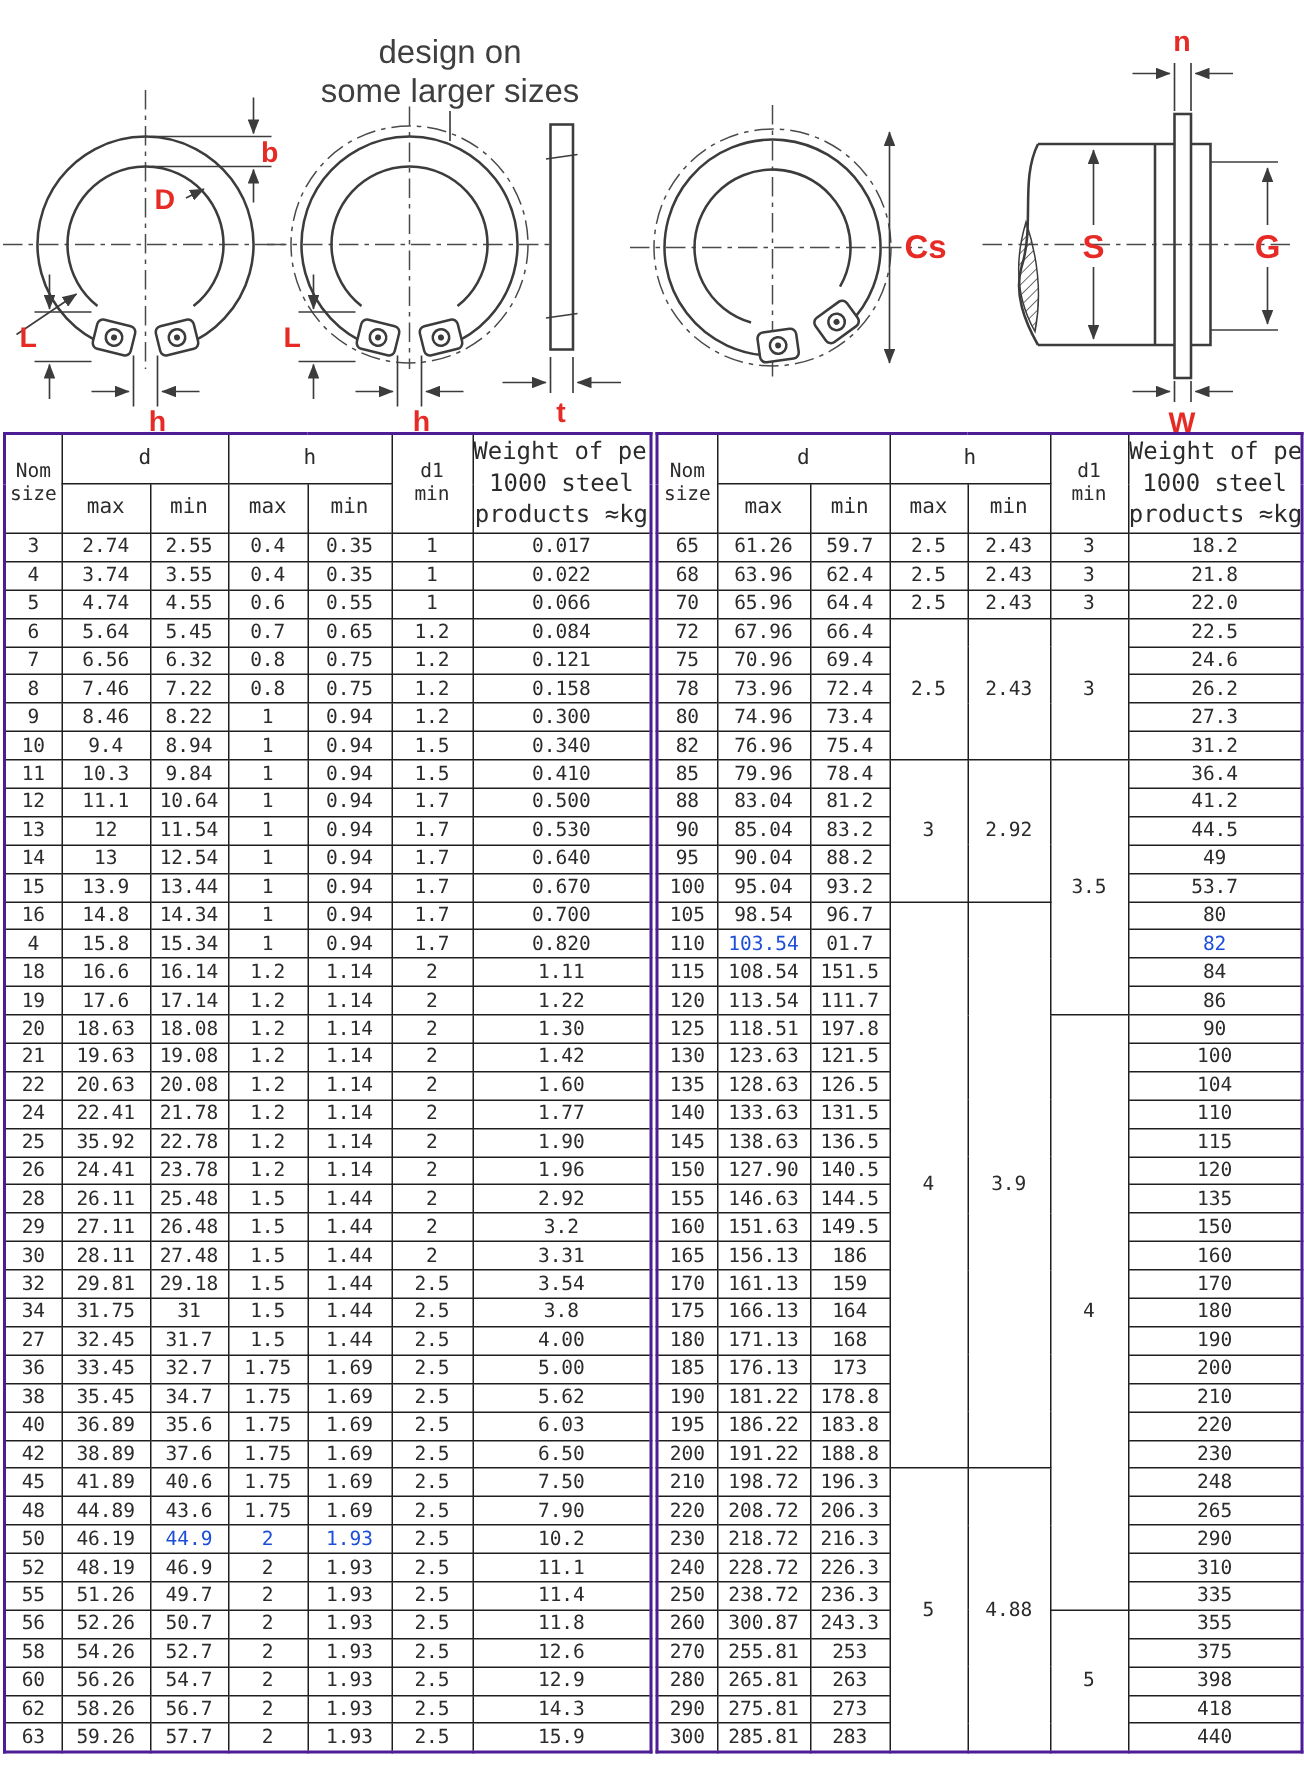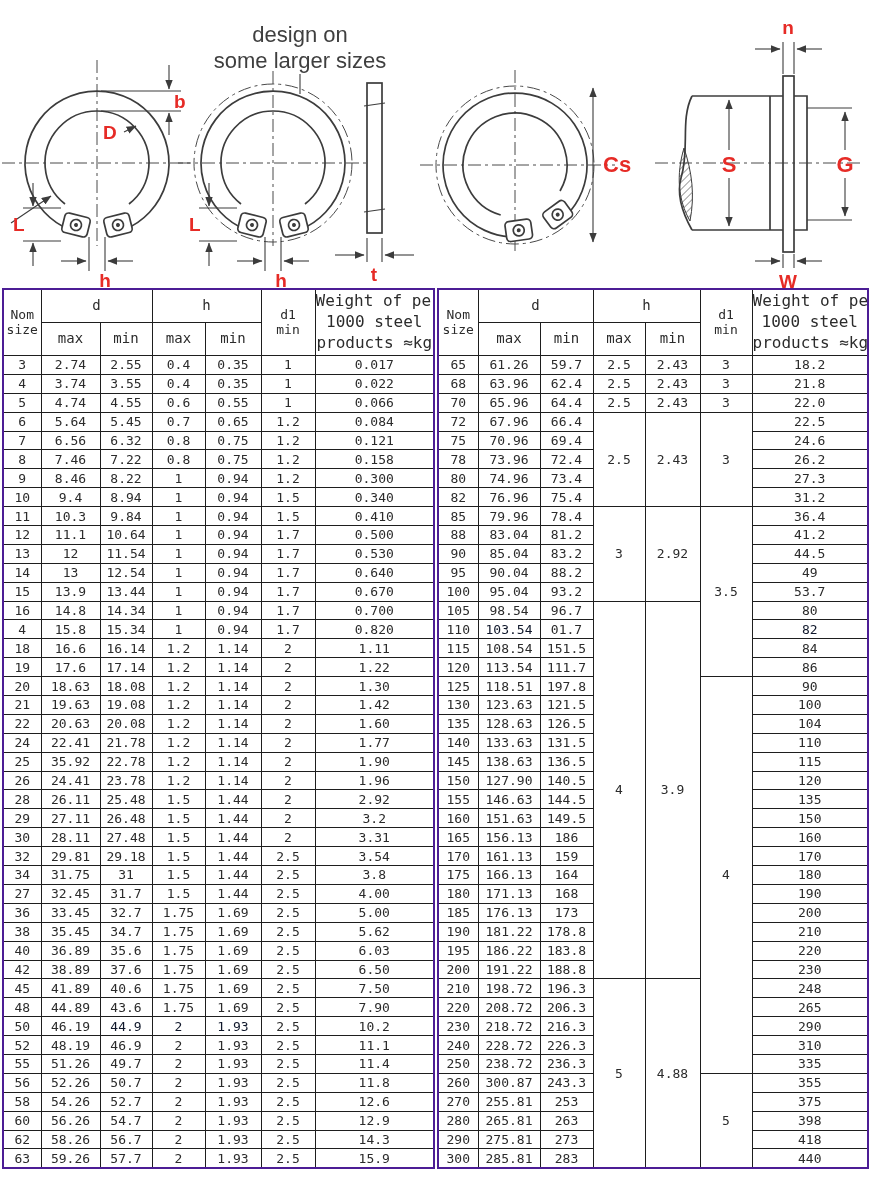--- a/index.html
+++ b/index.html
@@ -24,21 +24,21 @@
   #left-table{left:2px;width:431px;}
   #right-table{left:437px;width:430px;}
   .tbl th,.tbl td{
     border:1px solid #1e1e1e;text-align:center;vertical-align:middle;
     padding:0;color:#2b2b2b;overflow:hidden;white-space:nowrap;
   }
   .tbl thead th{font-weight:normal;font-size:14px;height:32px;line-height:1.1;}
   .tbl thead th.weight-h{font-size:16px;line-height:1.3;}
   .tbl thead th.two-line{font-size:13px;}
   .tbl td{height:17.9px;font-size:13px;}
-  .tbl td.faded{color:#0f172a;}
+  .tbl td.faded{color:#1d4ed8;}
 </style>
 </head>
 <body>
 
 <svg class="drawing" width="869" height="303" viewBox="0 0 869 303">
   <defs>
     <marker id="ar" markerWidth="9" markerHeight="7" refX="8.5" refY="3.5" orient="auto-start-reverse">
       <path d="M0,0 L9,3.5 L0,7 Z" fill="#3c3c3c"></path>
     </marker>
     <pattern id="hatch" width="5" height="5" patternUnits="userSpaceOnUse" patternTransform="rotate(45)">

